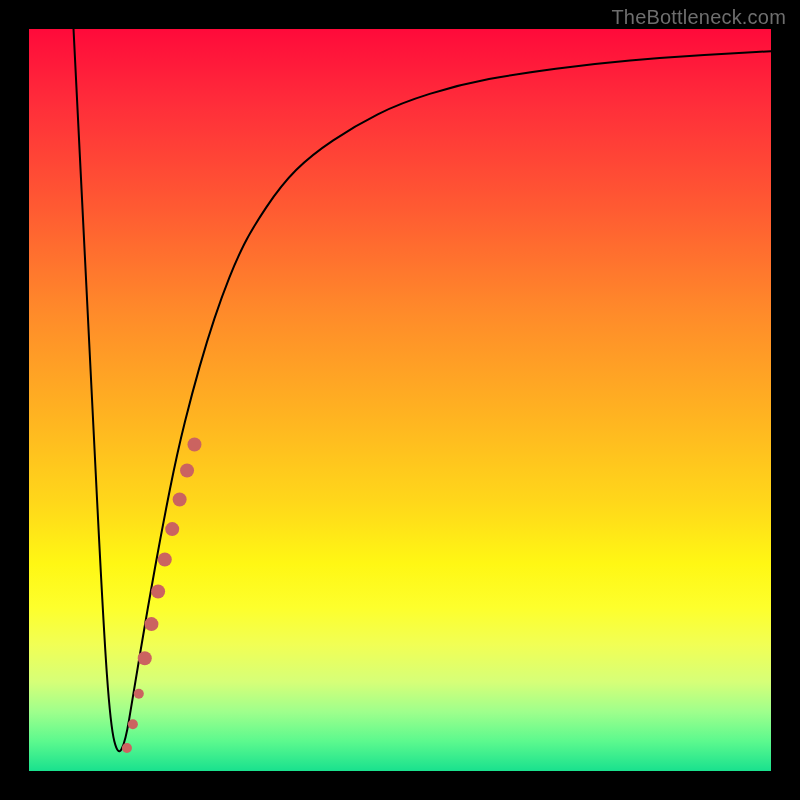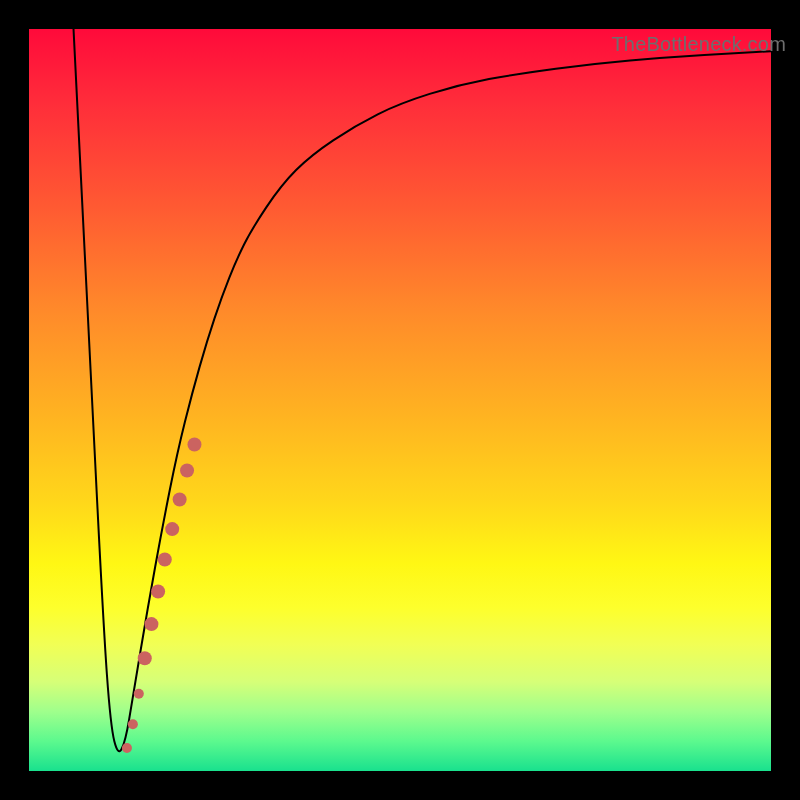--- a/index.html
+++ b/index.html
@@ -41,21 +41,20 @@
   }
   .watermark {
     position: absolute;
     top: 6px;
     right: 14px;
     color: #6e6e6e;
     font-size: 20px;
     font-weight: 500;
     letter-spacing: 0.2px;
     user-select: none;
-    margin-top: 27px;
   }
   svg.curve {
     position: absolute;
     left: 0;
     top: 0;
     width: 742px;
     height: 742px;
     overflow: visible;
   }
   .stroke-main {

